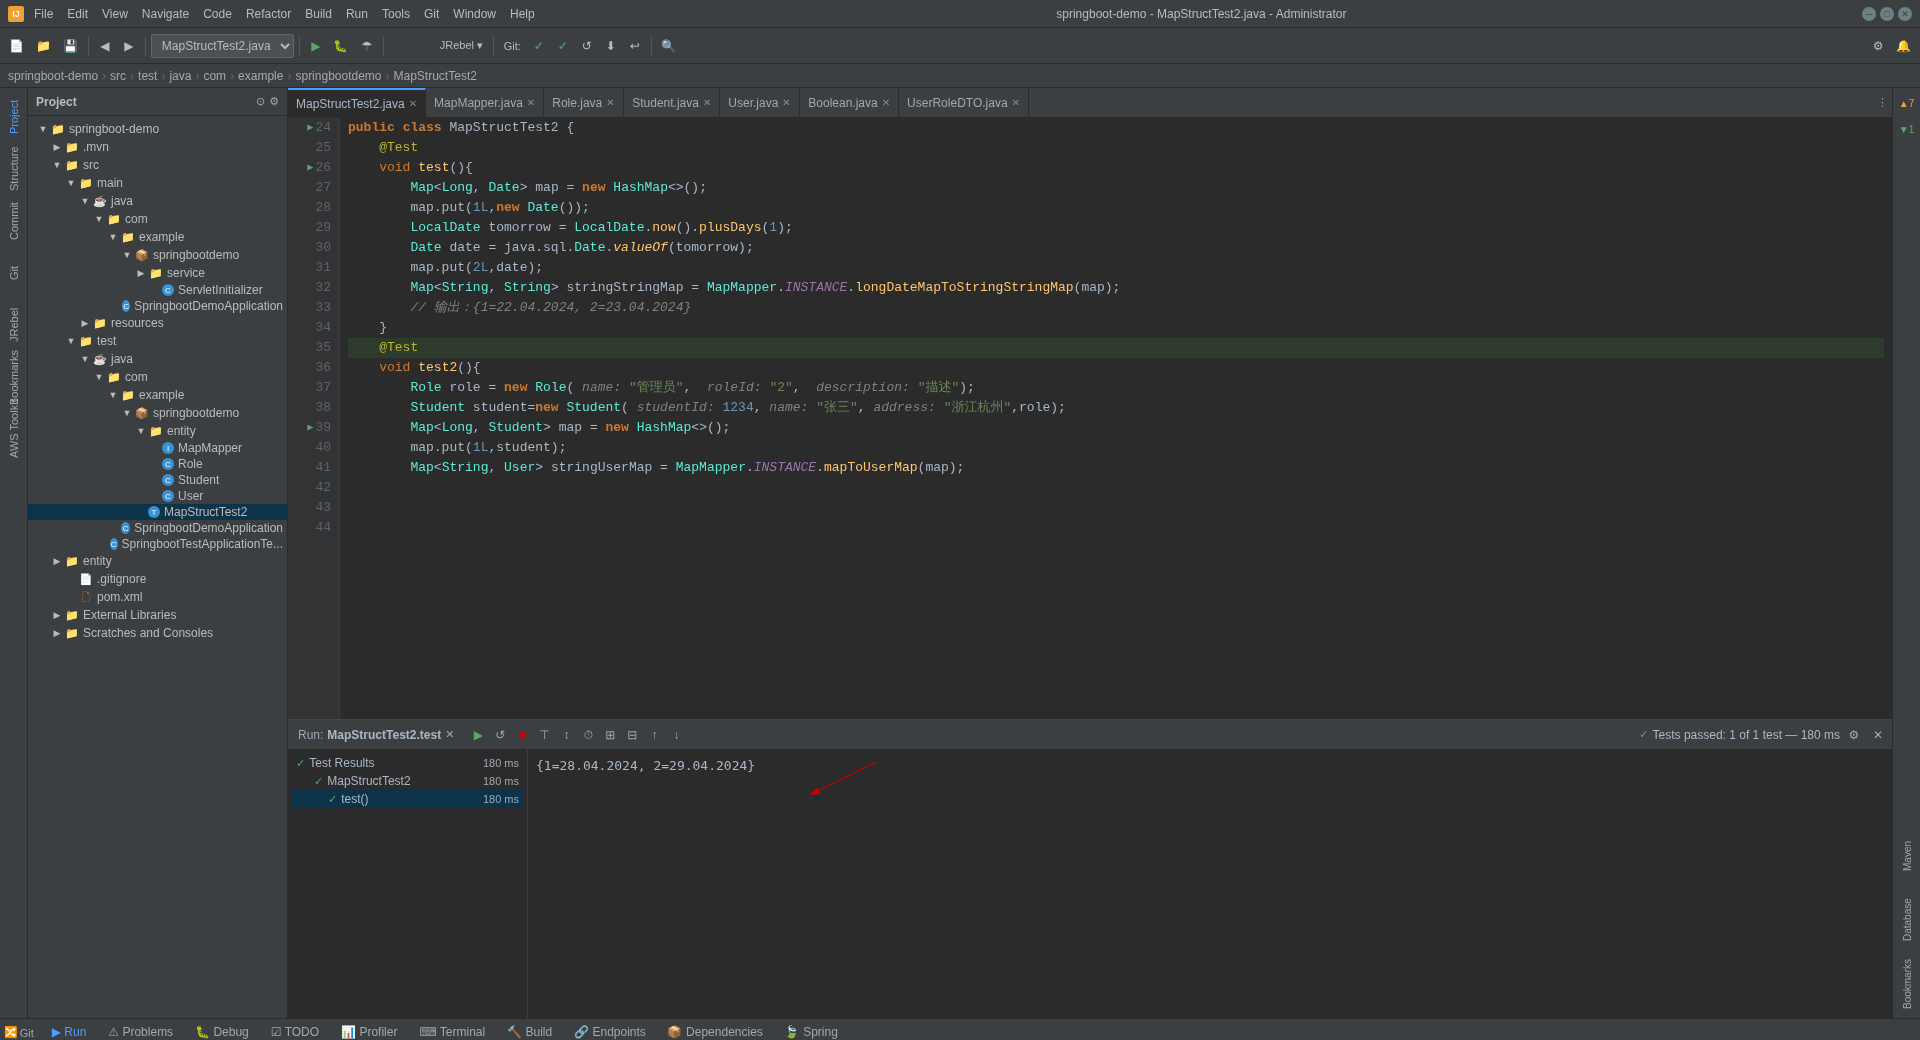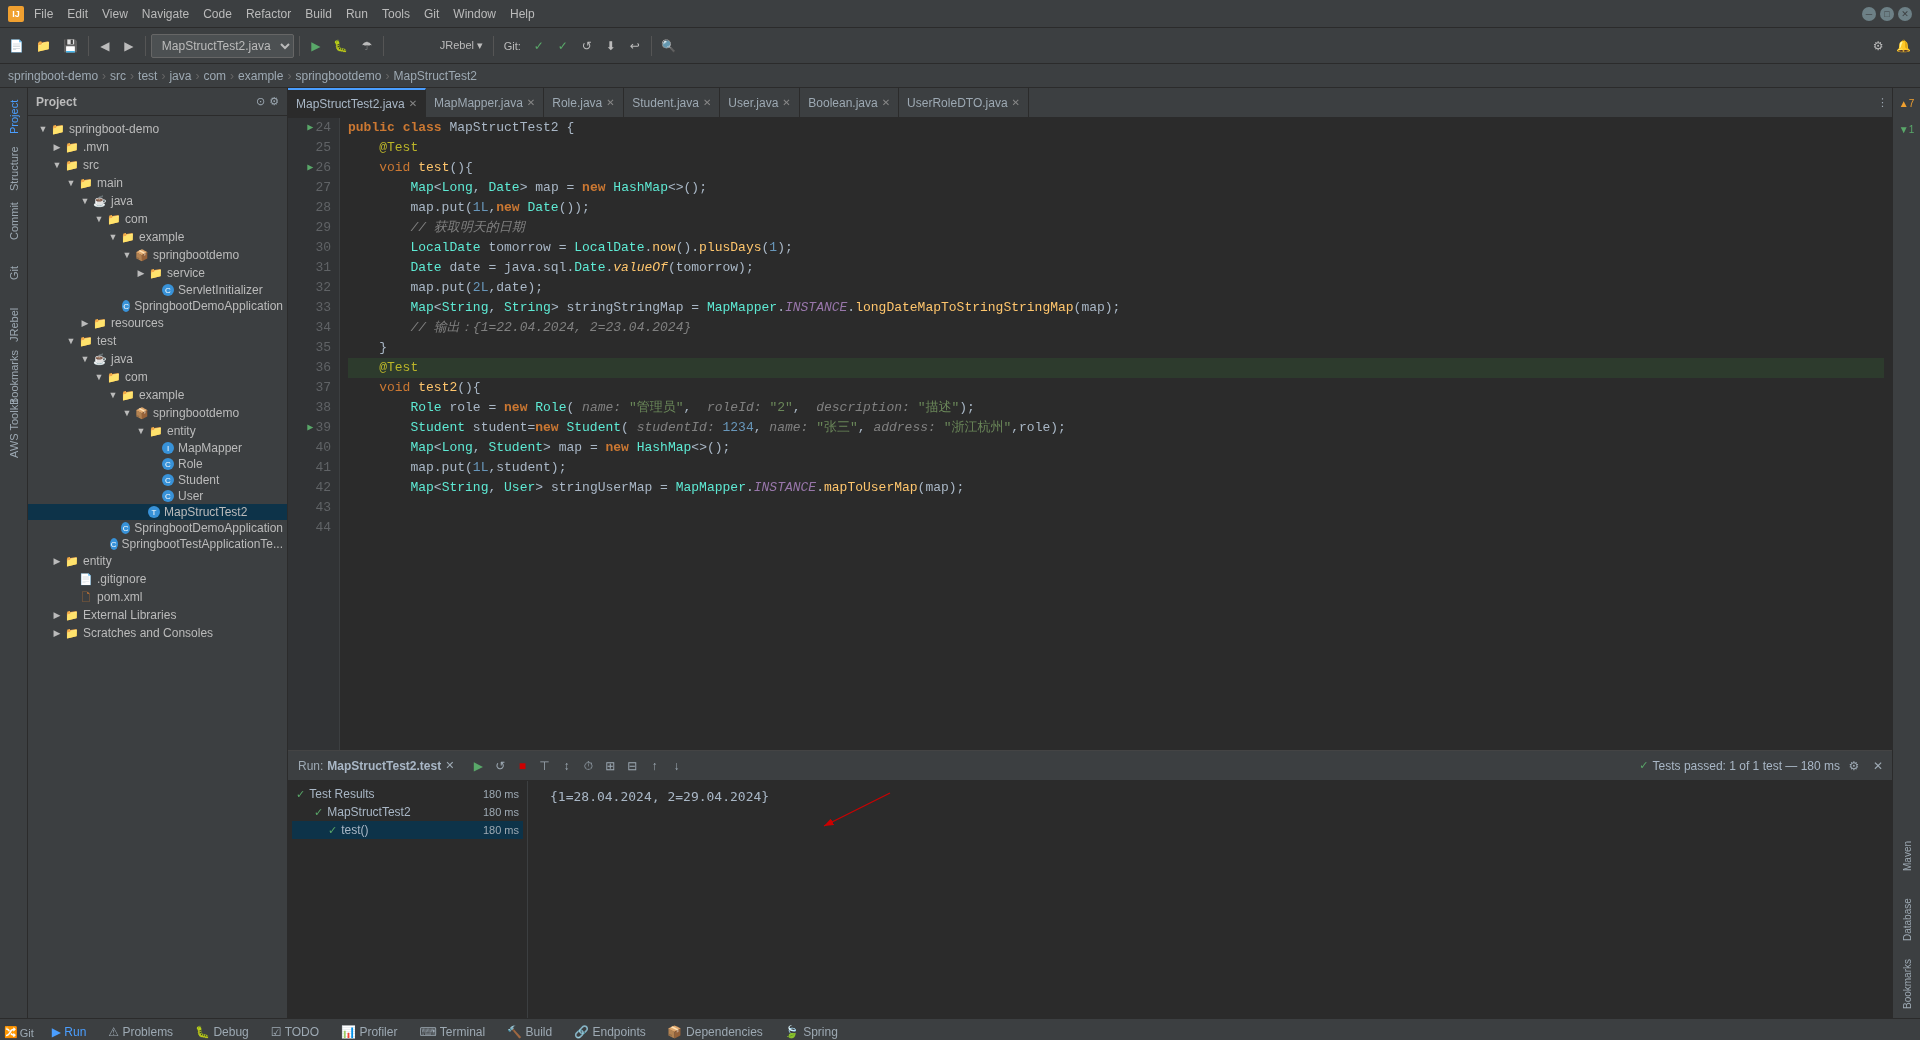--- a/index.html
+++ b/index.html
@@ -73,30 +73,30 @@
     
     #right-sidebar { width: 28px; background: #3c3f41; border-left: 1px solid #2b2b2b; display: flex; flex-direction: column; align-items: center; padding: 4px 0; gap: 4px; }
     #right-sidebar .r-icon { width: 22px; height: 22px; display: flex; align-items: center; justify-content: center; color: #9da9b3; font-size: 12px; cursor: pointer; border-radius: 2px; }
 
     
     #left-icons { width: 28px; background: #3c3f41; border-right: 1px solid #2b2b2b; display: flex; flex-direction: column; align-items: center; padding: 4px 0; gap: 2px; }
     #left-icons .l-icon { width: 24px; height: 50px; display: flex; align-items: center; justify-content: center; color: #9da9b3; font-size: 11px; cursor: pointer; writing-mode: vertical-rl; text-orientation: mixed; transform: rotate(180deg); white-space: nowrap; padding: 4px 0; }
     #left-icons .l-icon.active { color: #4a9eff; }
 
     
-    #bottom-panel { height: 268px; background: #2b2b2b; border-top: 1px solid #444; display: flex; flex-direction: column; justify-content: flex-end; }
+    #bottom-panel { height: 299px; background: #2b2b2b; border-top: 1px solid #444; display: flex; flex-direction: column; justify-content: flex-end; }
     .bottom-tab { padding: 4px 10px; font-size: 12px; cursor: pointer; color: #9da9b3; border-bottom: 2px solid transparent; }
     .bottom-tab.active { color: #4a9eff; border-bottom: 2px solid #4a9eff; }
     #bottom-content { display: flex; flex: 1; overflow: hidden; }
     #test-tree { width: 240px; background: #2b2b2b; border-right: 1px solid #3c3f41; padding: 4px; font-size: 12px; overflow-y: auto; }
     .test-item { display: flex; align-items: center; gap: 4px; padding: 2px 4px; cursor: pointer; color: #a9b7c6; }
     .test-item.selected { background: #0d3349; }
     .test-pass { color: #59a869; font-size: 11px; }
     .test-time { color: #9da9b3; font-size: 11px; margin-left: auto; }
-    #test-output { flex: 1; padding: 8px; font-family: 'Consolas', monospace; font-size: 13px; color: #a9b7c6; position: relative; overflow: auto; margin-left: 14px; }
+    #test-output { flex: 1; padding: 8px; font-family: 'Consolas', monospace; font-size: 13px; color: #a9b7c6; position: relative; overflow: auto; }
     .output-text { color: #a9b7c6; }
     .b-btn { width: 20px; height: 20px; display: flex; align-items: center; justify-content: center; cursor: pointer; color: #9da9b3; font-size: 12px; border-radius: 2px; }
 
     
     ::-webkit-scrollbar { width: 8px; height: 8px; }
     ::-webkit-scrollbar-track { background: #3c3f41; }
     ::-webkit-scrollbar-thumb { background: #555; border-radius: 4px; }
 
     
     .gutter-line { display: flex; align-items: center; justify-content: flex-end; gap: 2px; height: 20px; }
@@ -120,20 +120,21 @@
       <span class="menu-item">Code</span>
       <span class="menu-item">Refactor</span>
       <span class="menu-item">Build</span>
       <span class="menu-item">Run</span>
       <span class="menu-item">Tools</span>
       <span class="menu-item">Git</span>
       <span class="menu-item">Window</span>
       <span class="menu-item">Help</span>
     </div>
   </div>
+  <div class="title-text">springboot-demo - MapStructTest2.java - Administrator</div>
   <div class="window-controls">
     <div class="win-btn win-minimize">─</div>
     <div class="win-btn win-maximize">□</div>
     <div class="win-btn win-close">✕</div>
   </div>
 </div>
 
 <div id="toolbar">
   <div class="toolbar-btn">📄</div>
   <div class="toolbar-btn">📁</div>
@@ -505,23 +506,20 @@
           <div class="code-line">
             <span>    </span><span class="kw2">void</span><span> </span><span class="method">test</span><span>(){</span>
           </div>
           <div class="code-line">
             <span>        </span><span class="type">Map</span><span>&lt;</span><span class="type">Long</span><span>, </span><span class="type">Date</span><span>&gt; </span><span>map = </span><span class="kw">new</span><span> </span><span class="type">HashMap</span><span>&lt;&gt;();</span>
           </div>
           <div class="code-line">
             <span>        map.put(</span><span class="num">1L</span><span>,</span><span class="kw">new</span><span> </span><span class="type">Date</span><span>());</span>
           </div>
           <div class="code-line">
-            <span>        </span><span class="cmt">// 获取明天的日期</span>
-          </div>
-          <div class="code-line">
             <span>        </span><span class="type">LocalDate</span><span> tomorrow = </span><span class="type">LocalDate</span><span>.</span><span class="method">now</span><span>().</span><span class="method">plusDays</span><span>(</span><span class="num">1</span><span>);</span>
           </div>
           <div class="code-line">
             <span>        </span><span class="type">Date</span><span> date = java.sql.</span><span class="type">Date</span><span>.</span><span class="method"><em>valueOf</em></span><span>(tomorrow);</span>
           </div>
           <div class="code-line">
             <span>        map.put(</span><span class="num">2L</span><span>,date);</span>
           </div>
           <div class="code-line">
             <span>        </span><span class="type">Map</span><span>&lt;</span><span class="type">String</span><span>, </span><span class="type">String</span><span>&gt; stringStringMap = </span><span class="type">MapMapper</span><span>.</span><span class="static-field">INSTANCE</span><span>.</span><span class="method">longDateMapToStringStringMap</span><span>(map);</span>

